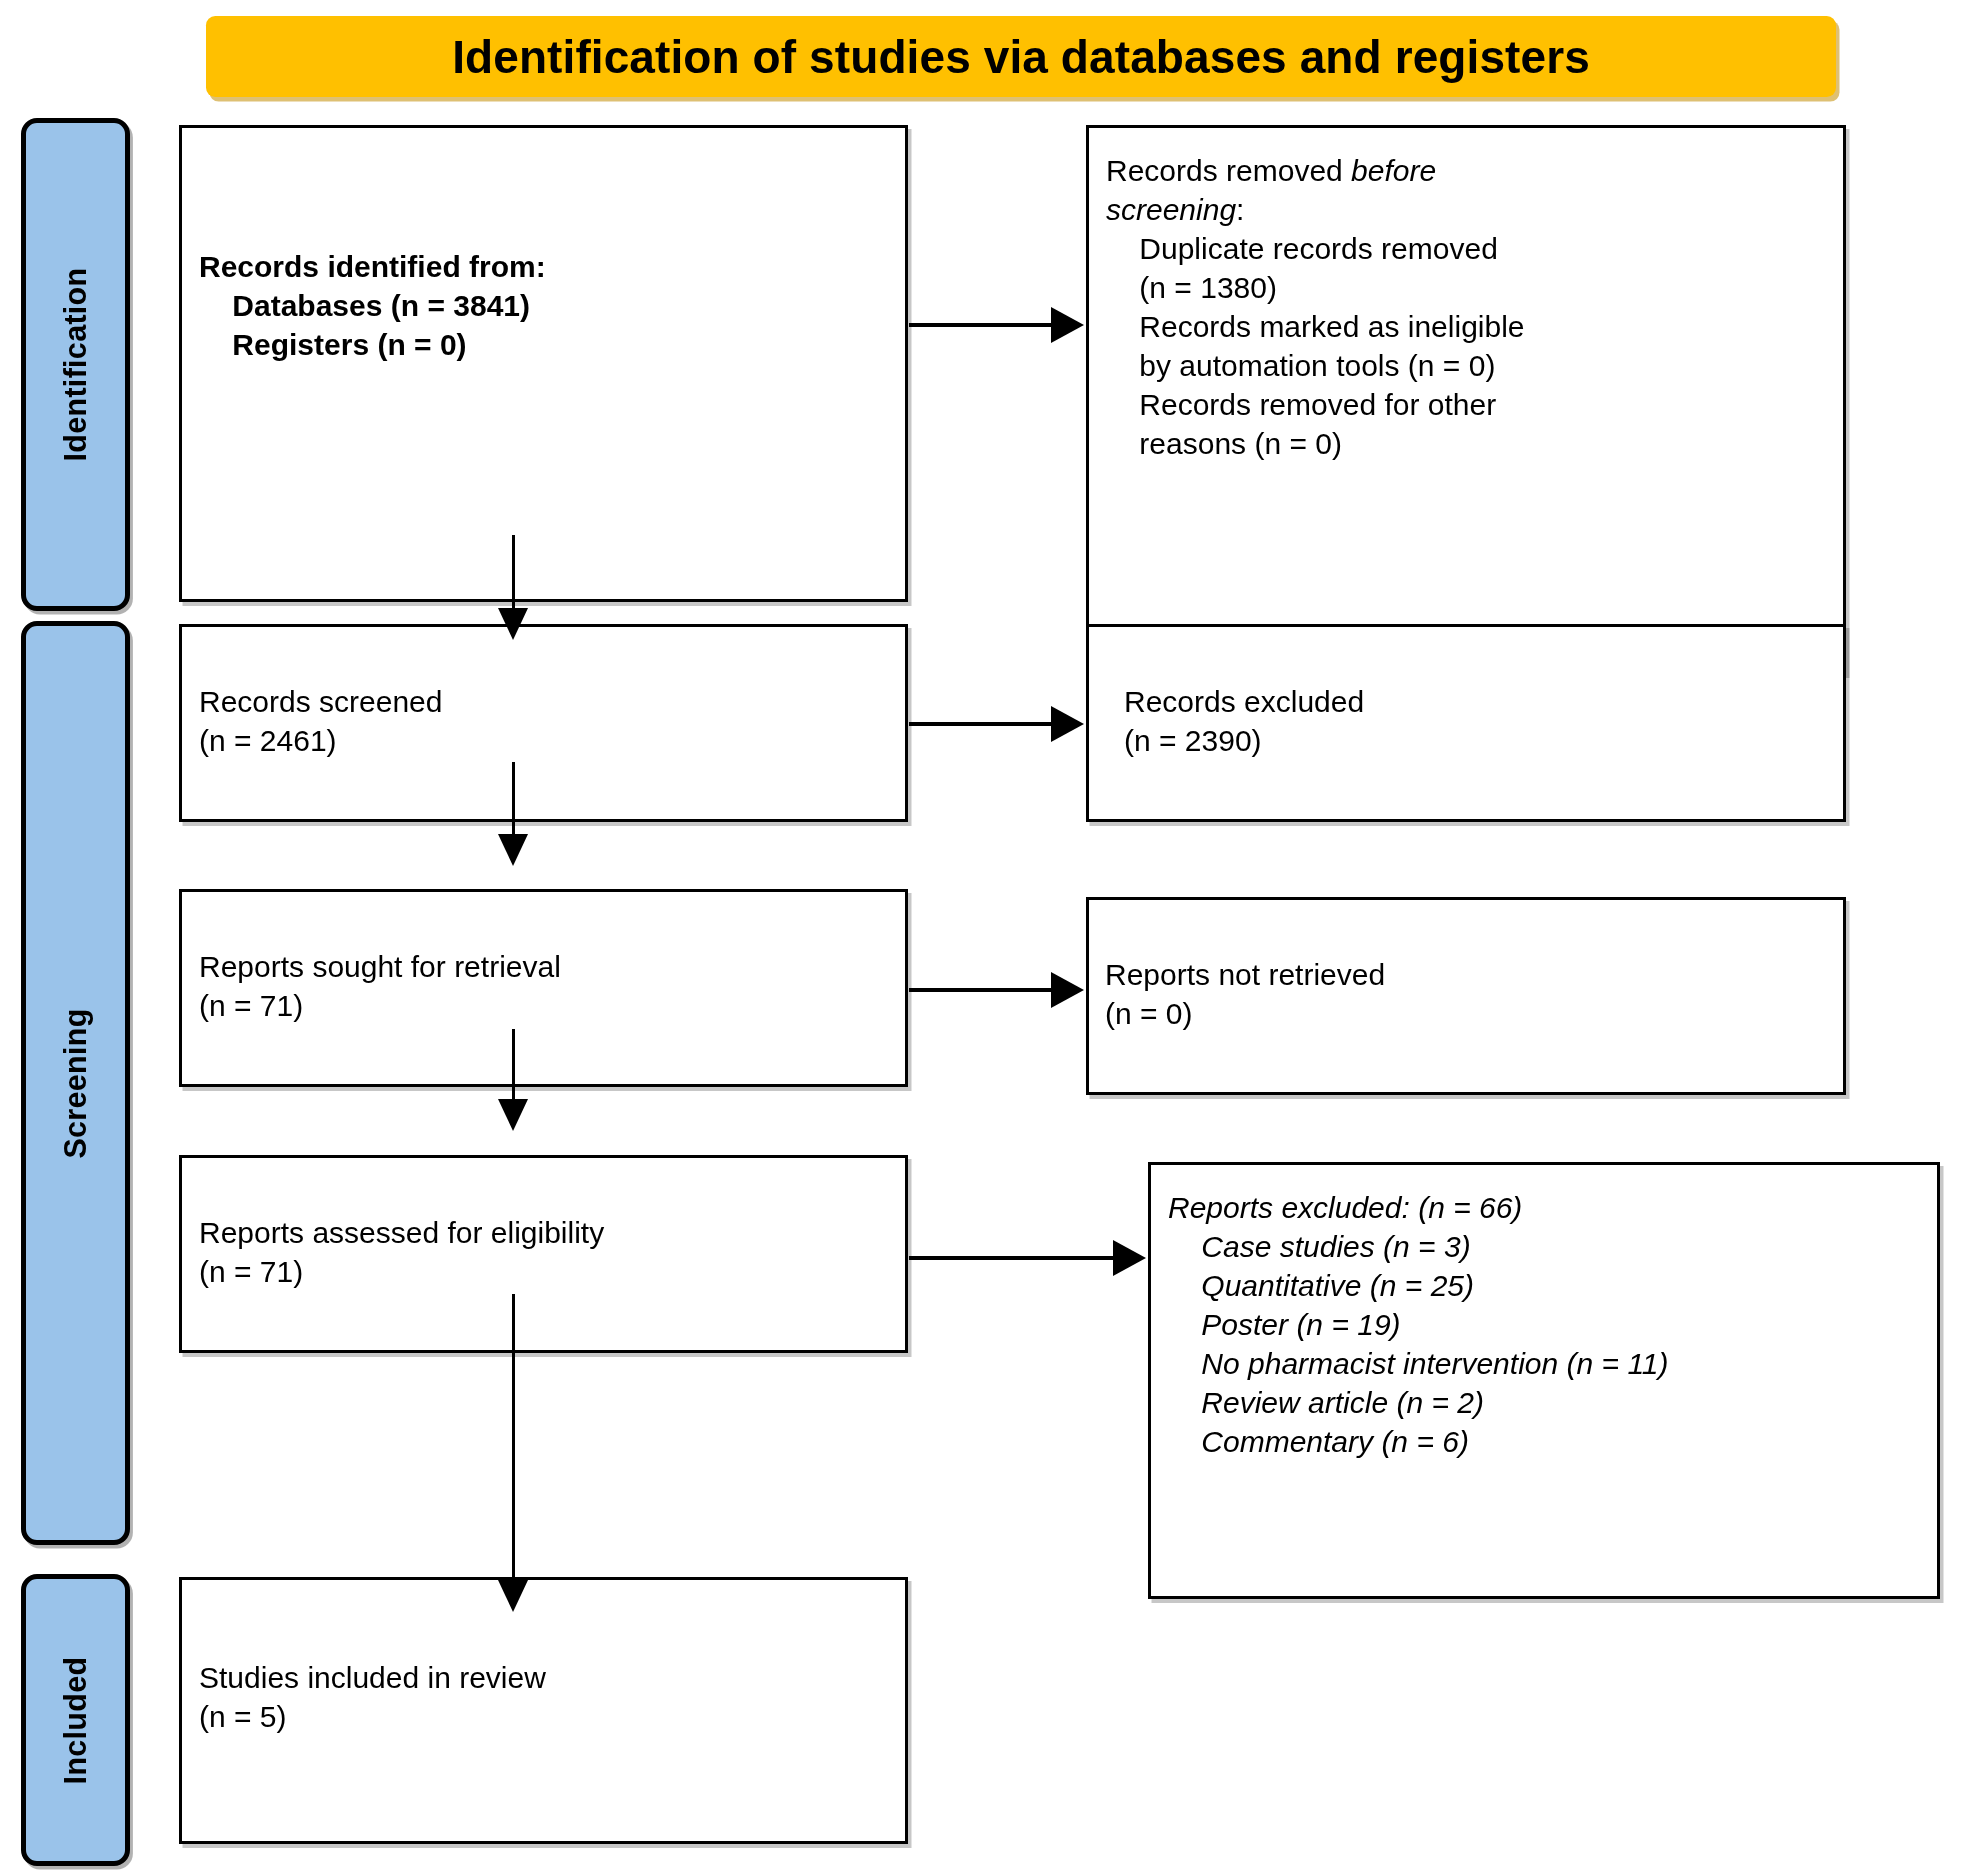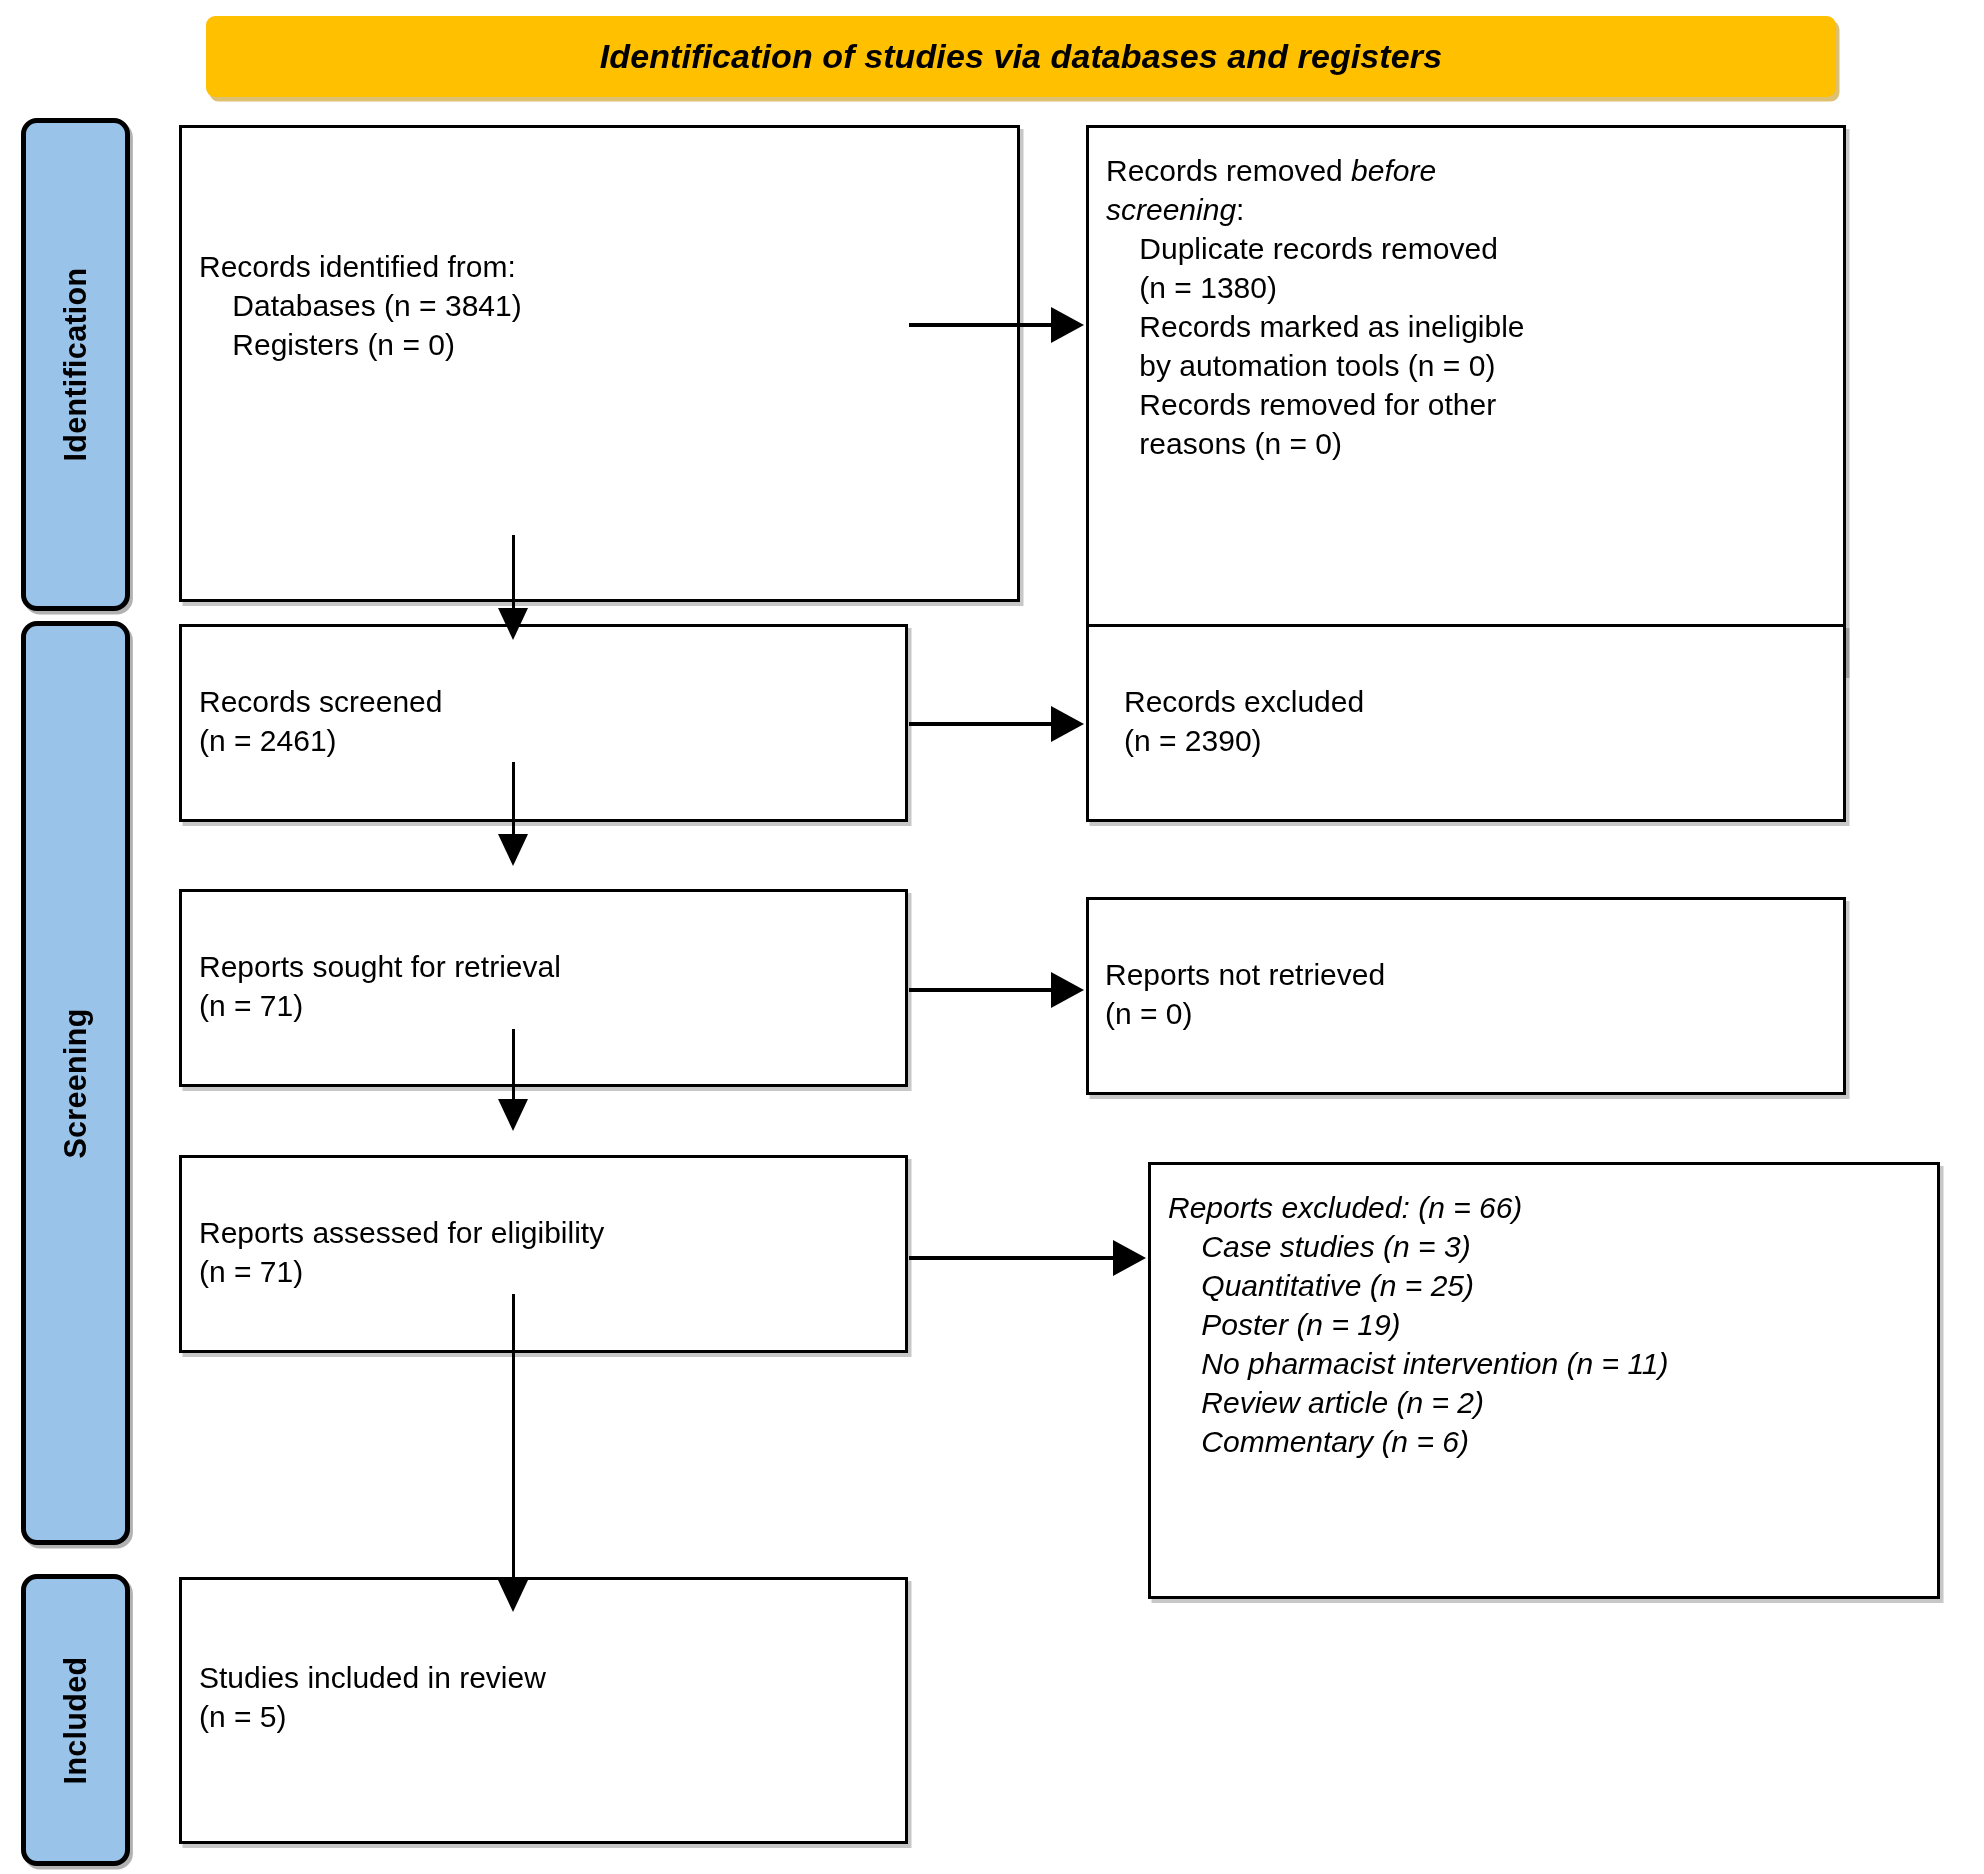--- a/index.html
+++ b/index.html
@@ -23,26 +23,25 @@
     width:1630px;
     height:81px;
     background:#FFC000;
     border-radius:9.2px;
     box-shadow:3.5px 4.6px 0 rgba(195,140,0,0.55);
     display:flex;
     align-items:center;
     justify-content:center;
   }
   .banner-text{
-    font-size:34px;
+    font-size:46px;
     font-weight:bold;
     letter-spacing:0.1px;
     color:#000000;
     white-space:nowrap;
-    font-style:italic;
   }
 
   
   .stage{
     position:absolute;
     background:#9AC3EA;
     border:5.2px solid #000000;
     border-radius:16px;
     box-shadow:2.9px 3.5px 0 rgba(0,0,0,0.30);
     display:flex;
@@ -120,21 +119,21 @@
   </div>
 
   <div class="stage" style="left:21px; top:621px; width:99px; height:914px;">
     <span class="stage-text">Screening</span>
   </div>
 
   <div class="stage" style="left:21px; top:1574px; width:99px; height:282px;">
     <span class="stage-text">Included</span>
   </div>
 
-  <div class="box" style="left:179px; top:125px; width:841px; height:477px;">
+  <div class="box" style="left:179px; top:125px; width:729px; height:477px;font-weight:bold;">
     <div class="box-lines" style="padding-top:104px;">
       <div class="ln">Records identified from:</div>
       <div class="ln">    Databases (n = 3841)</div>
       <div class="ln">    Registers (n = 0)</div>
     </div>
   </div>
 
   <div class="box" style="left:1086px; top:125px; width:760px; height:549px;">
     <div class="box-lines" style="padding-top:8px;">
       <div class="ln"><span>Records removed </span><span class="ital">before</span></div>

